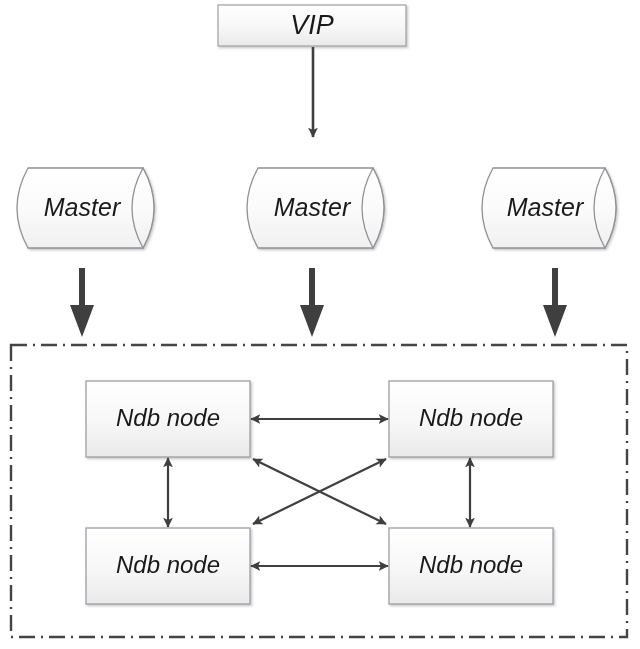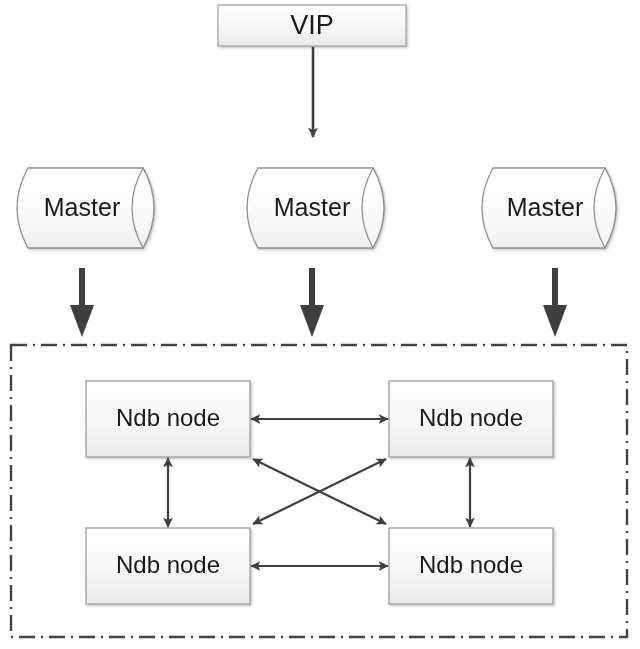--- a/index.html
+++ b/index.html
@@ -10,20 +10,21 @@
   }
   body {
     font-family: "Liberation Sans", sans-serif;
   }
   #canvas {
     position: relative;
     width: 640px;
     height: 649px;
     background: #ffffff;
     overflow: hidden;
+    font-style: italic;
   }
   svg.layer {
     position: absolute;
     left: 0;
     top: 0;
     width: 640px;
     height: 649px;
   }
   .node-label {
     font-family: "Liberation Sans", sans-serif;

